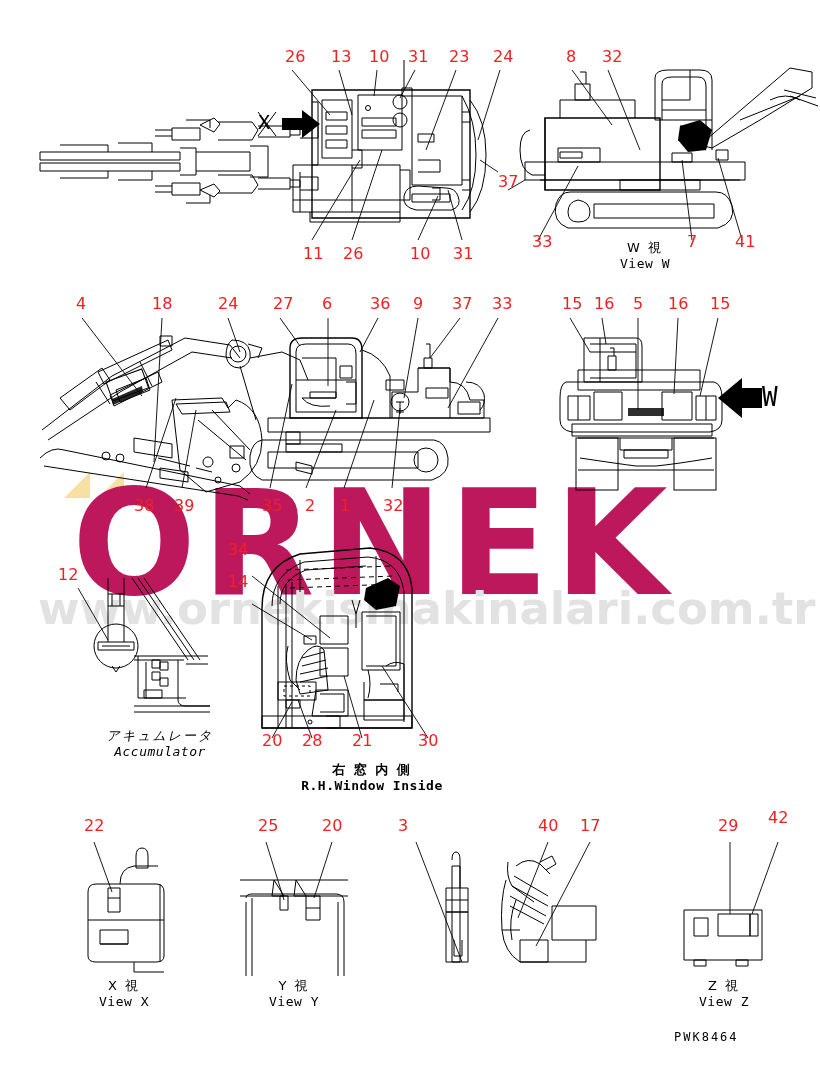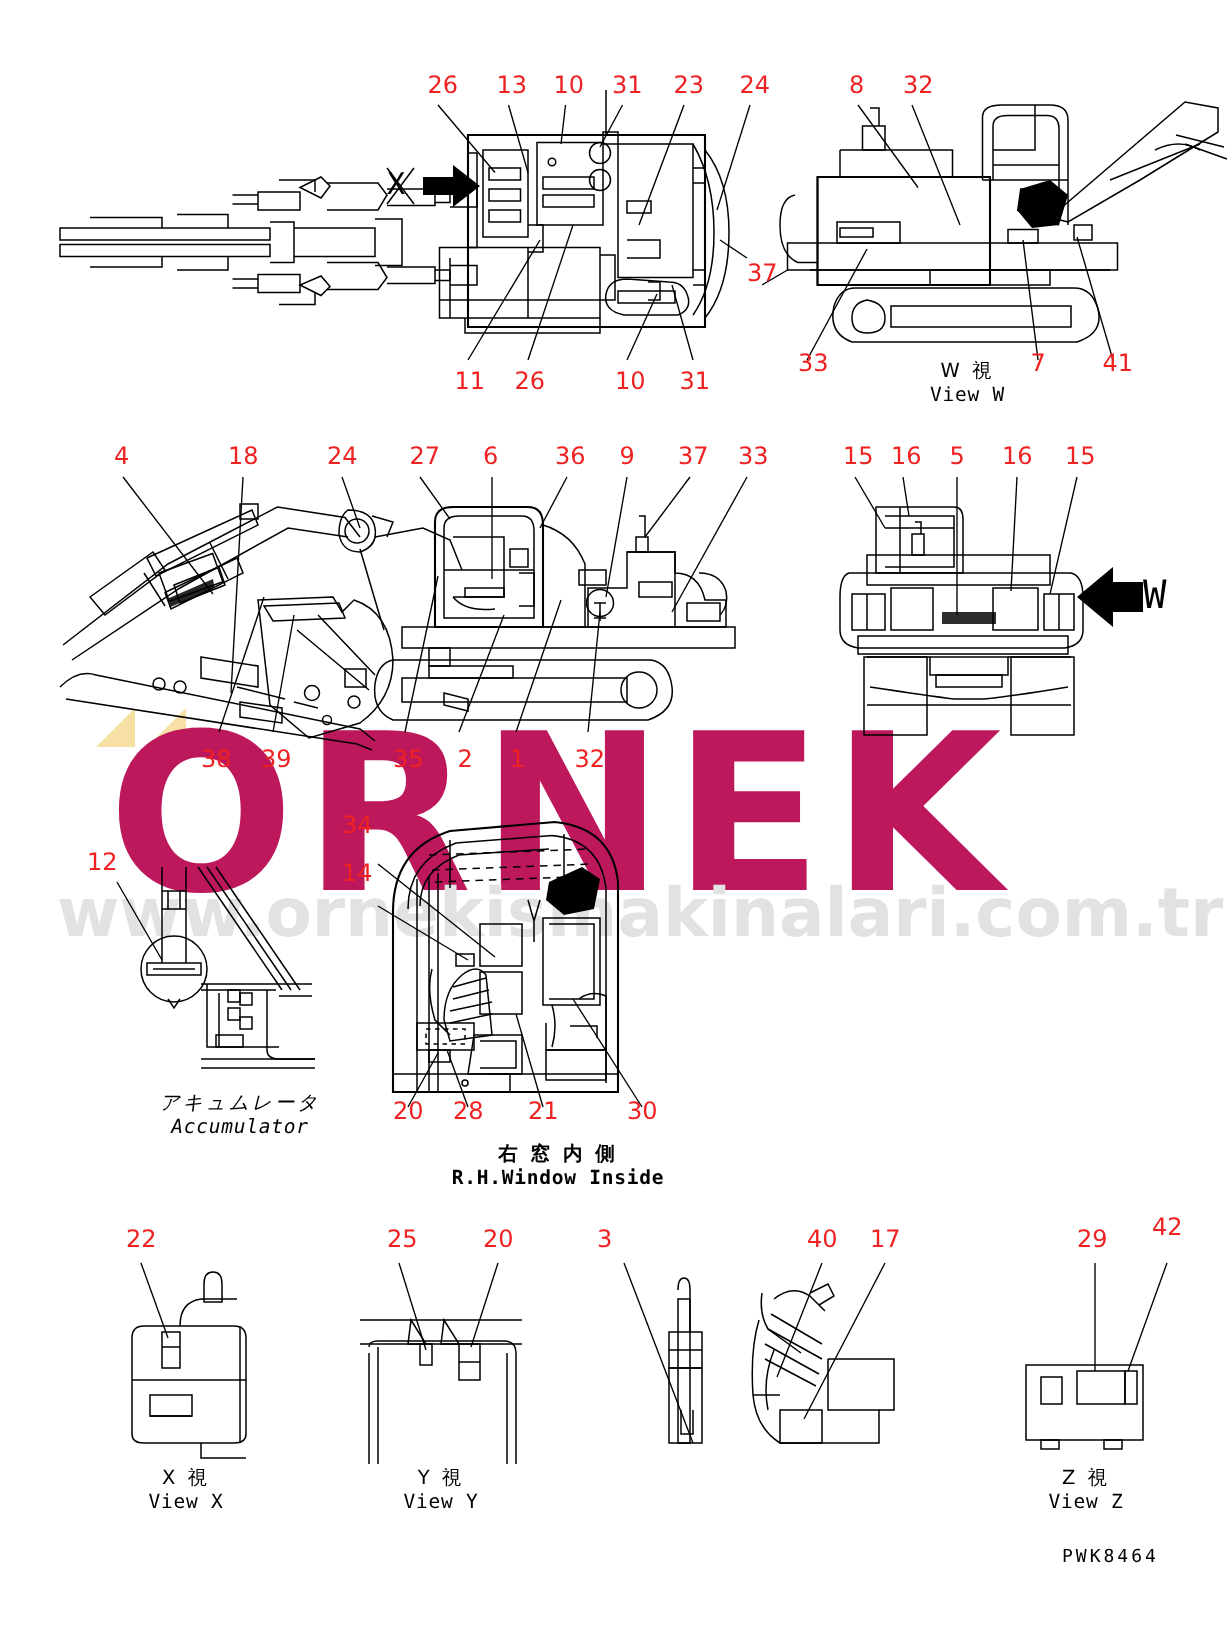--- a/index.html
+++ b/index.html
@@ -601,15 +601,15 @@
   <div class="lbl" style="left:538px;top:816px;">40</div>
   <div class="lbl" style="left:580px;top:816px;">17</div>
 
   <div class="lbl" style="left:718px;top:816px;">29</div>
   <div class="lbl" style="left:768px;top:808px;">42</div>
   <div class="cap" style="left:676px;top:978px;width:96px;">
     <span class="jp">Z  視</span>
     <span class="en">View Z</span>
   </div>
 
-  <div class="docnum" style="left:708px;top:1030px;">PWK8464</div>
+  <div class="docnum" style="left:674px;top:1030px;">PWK8464</div>
 
 </div>
 
 </body></html>

